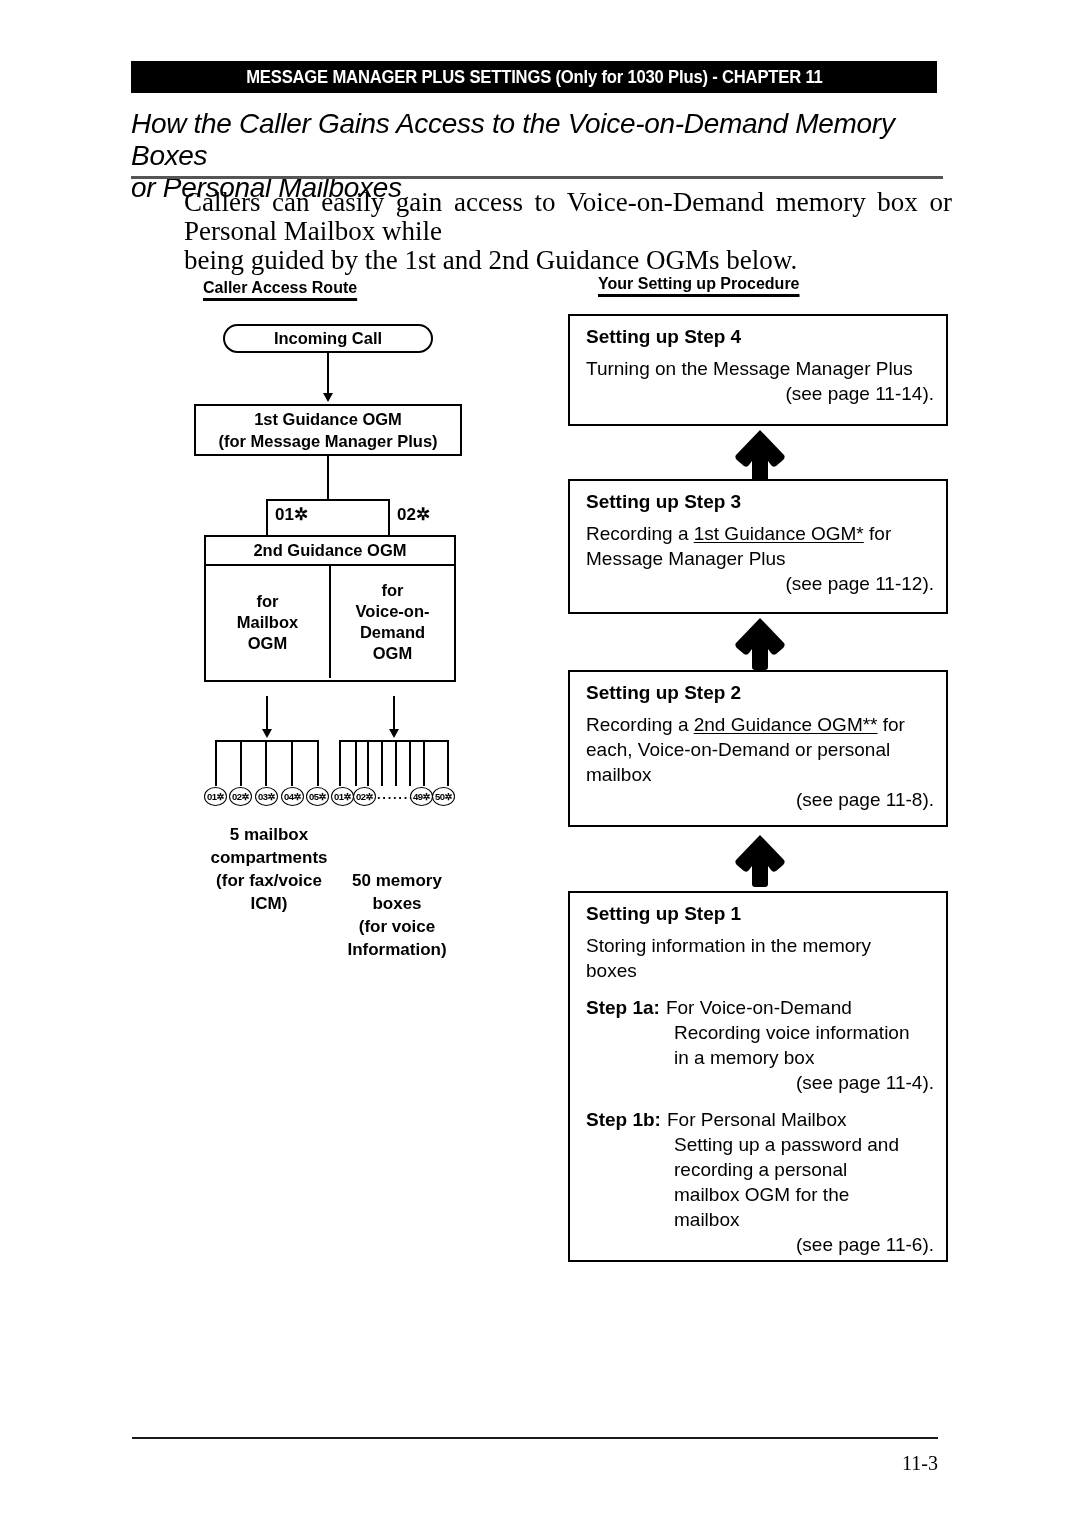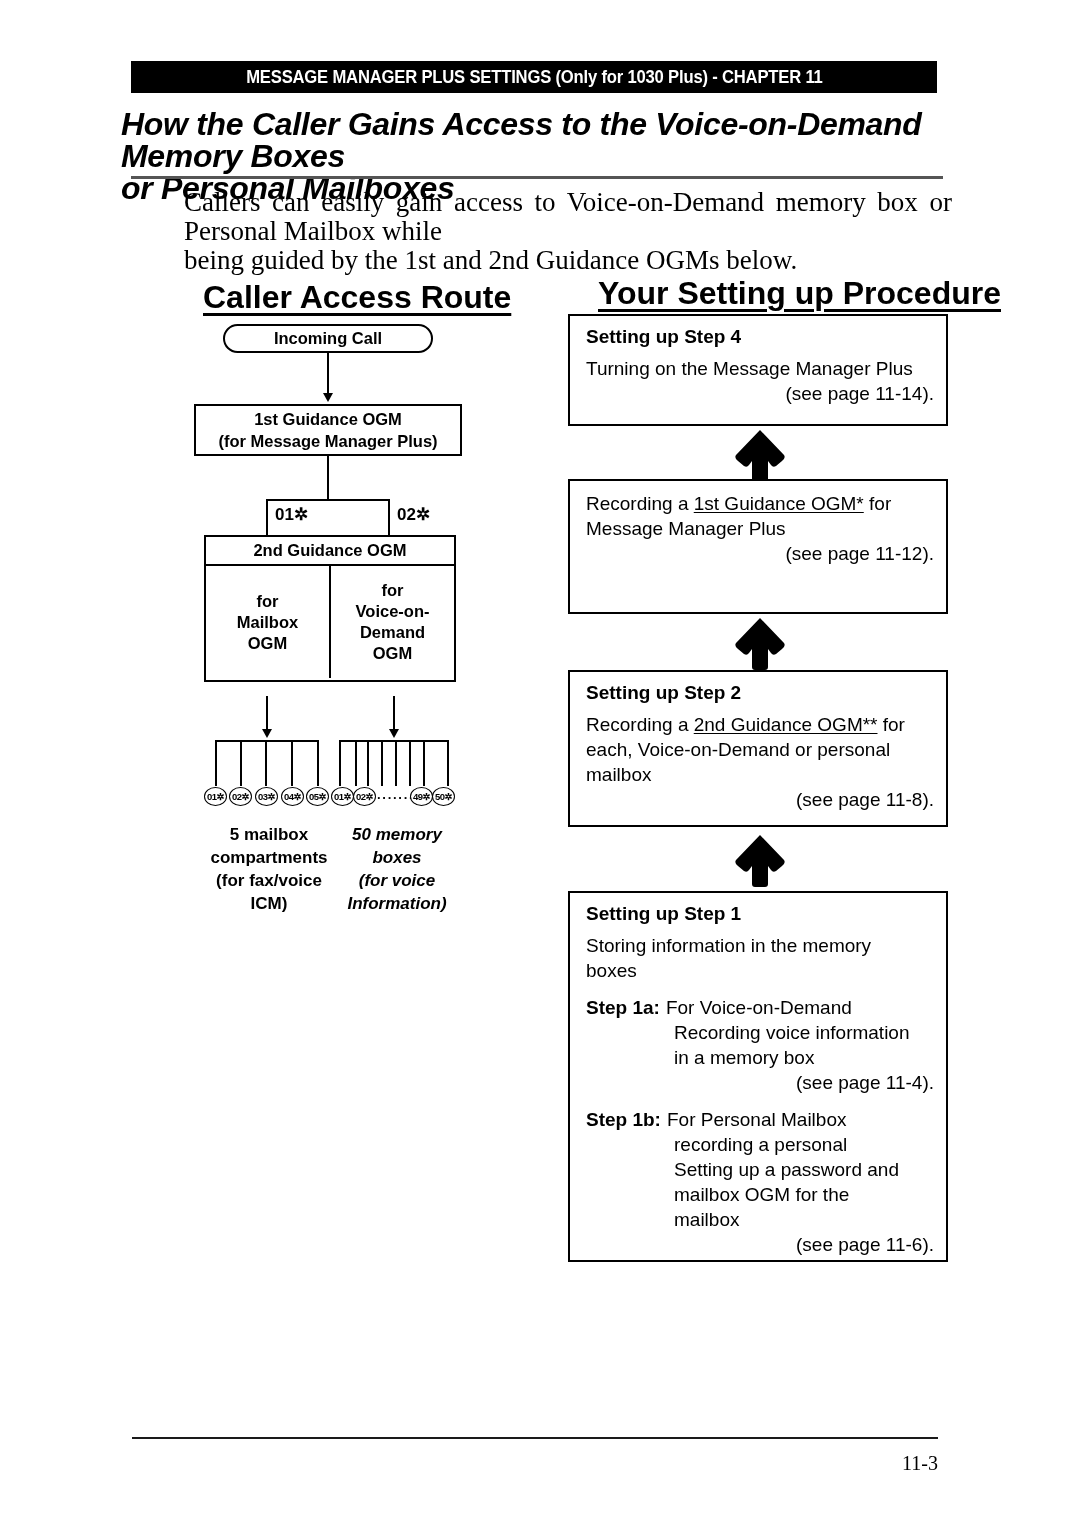--- a/index.html
+++ b/index.html
@@ -33,26 +33,26 @@
     font-weight: bold;
     font-size: 17.5px;
     letter-spacing: -0.2px;
     transform: scaleX(0.95);
     white-space: nowrap;
   }
 
   
   .heading {
     position: absolute;
-    left: 121px; top: 108px;
+    left: 131px; top: 108px;
     width: 812px;
     font-family: "Liberation Sans", sans-serif;
-    font-weight: bold;
+    font-weight: normal;
     font-style: italic;
-    font-size: 32px;
+    font-size: 28px;
     line-height: 32px;
     letter-spacing: -0.3px;
   }
   .heading-rule {
     position: absolute;
     left: 131px; top: 176px;
     width: 812px; height: 2.5px;
     background: #555555;
   }
 
@@ -66,21 +66,21 @@
     line-height: 29px;
     text-align: justify;
   }
   .intro .l2 { display: block; }
 
   
   .col-title {
     position: absolute;
     font-family: "Liberation Sans", sans-serif;
     font-weight: bold;
-    font-size: 32px;
+    font-size: 16px;
     text-decoration: underline;
     text-underline-offset: 5px;
     text-decoration-thickness: 2.5px;
     white-space: nowrap;
   }
   #caller-title { left: 203px; top: 279px; }
   #setting-title { left: 598px; top: 275px; }
 
   
   .diagram { position: absolute; left: 0; top: 0; }
@@ -169,21 +169,21 @@
     white-space: nowrap;
   }
 
   .caption {
     position: absolute;
     font-weight: bold; font-size: 17px;
     line-height: 23px;
     text-align: center;
   }
   #cap-left { left: 196px; top: 823px; width: 146px; }
-  #cap-right { left: 337px; top: 823px; width: 120px; font-style: italic; }
+  #cap-right { left: 337px; top: 869px; width: 120px; }
 
   
   .stepbox {
     position: absolute;
     left: 568px;
     width: 380px;
     border: 2.5px solid #000;
     background: #fff;
     padding: 10px 12px 10px 16px;
   }
@@ -352,20 +352,21 @@
     </div>
   </div>
 
   <div class="uparrow" style="left:734px; top:428px;">
     <svg viewBox="0 0 52 54" width="52" height="54" aria-hidden="true">
       <path d="M26 2 L50 27 Q52 30 48 33 L42 38 Q39 40 37 37 L34 33 L34 51 Q34 54 31 54 L21 54 Q18 54 18 51 L18 33 L15 37 Q13 40 10 38 L4 33 Q0 30 2 27 Z" fill="#000"></path>
     </svg>
   </div>
 
   <div class="stepbox" id="step3">
+    <div class="step-title">Setting up Step 3</div>
     <div class="step-body">
       <div><span>Recording a </span><span class="uline">1st Guidance OGM*</span><span> for</span></div>
       <div>Message Manager Plus</div>
       <div class="right">(see page 11-12).</div>
     </div>
   </div>
 
   <div class="uparrow" style="left:734px; top:616px;">
     <svg viewBox="0 0 52 54" width="52" height="54" aria-hidden="true">
       <path d="M26 2 L50 27 Q52 30 48 33 L42 38 Q39 40 37 37 L34 33 L34 51 Q34 54 31 54 L21 54 Q18 54 18 51 L18 33 L15 37 Q13 40 10 38 L4 33 Q0 30 2 27 Z" fill="#000"></path>
@@ -402,22 +403,22 @@
         <div class="indent">Recording voice information</div>
         <div class="indent">in a memory box</div>
         <div class="right">(see page 11-4).</div>
       </div>
 
       <div class="substep">
         <div class="substep-row">
           <span class="substep-label">Step 1b:</span>
           <span class="substep-text">For Personal Mailbox</span>
         </div>
+        <div class="indent">Setting up a password and</div>
         <div class="indent just">recording a personal</div>
-        <div class="indent">Setting up a password and</div>
         <div class="indent just">mailbox OGM for the</div>
         <div class="indent">mailbox</div>
         <div class="right">(see page 11-6).</div>
       </div>
     </div>
   </div>
 
   <div class="footer-rule"></div>
   <div class="folio">11-3</div>
 

